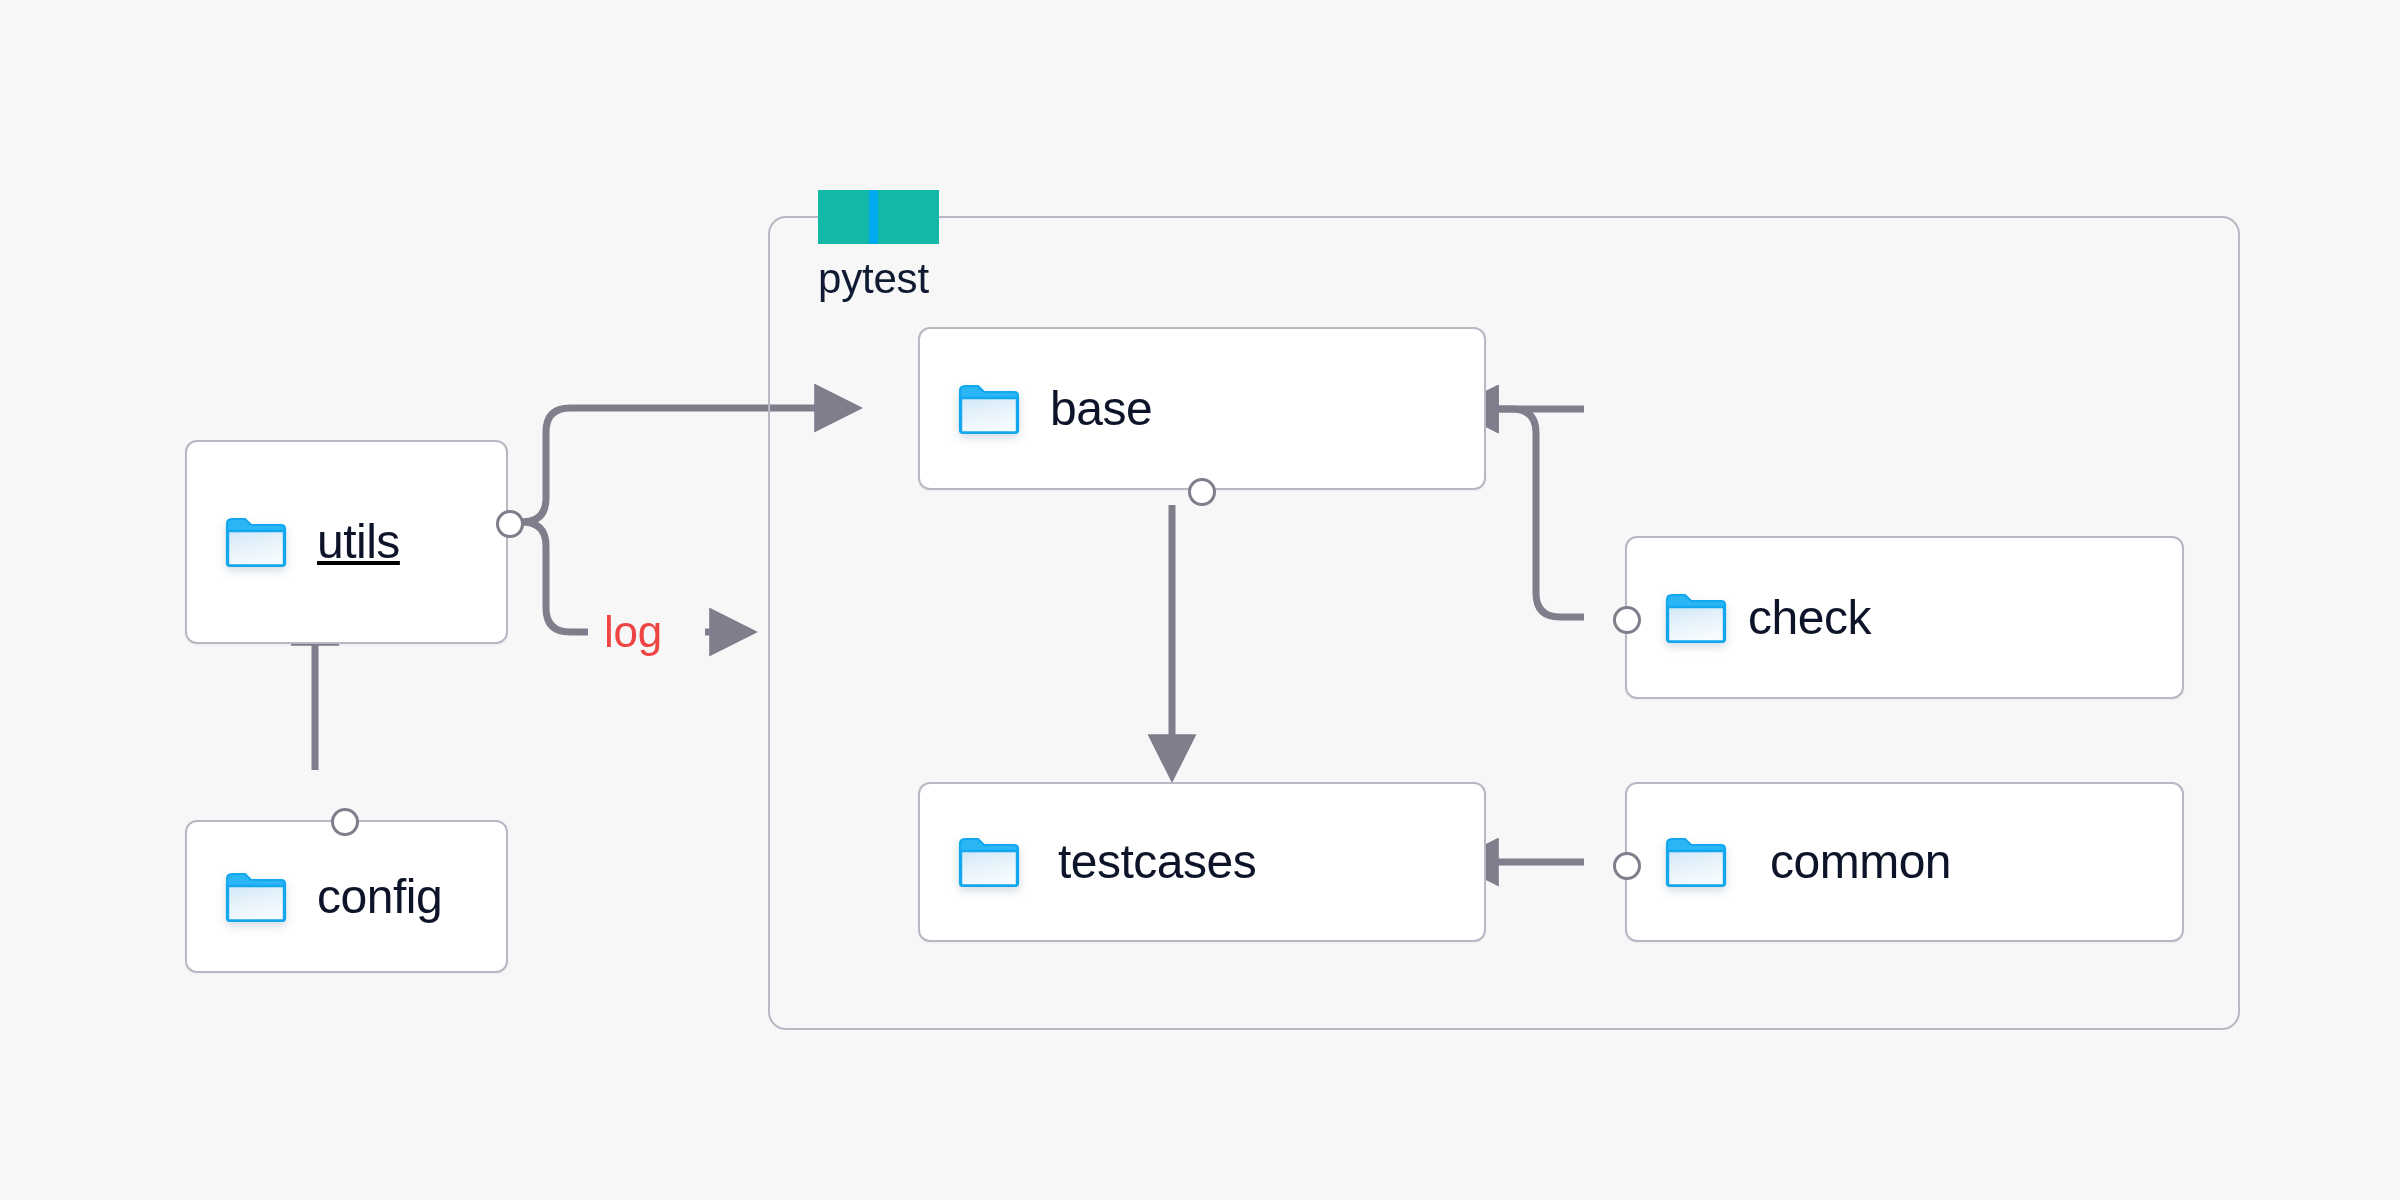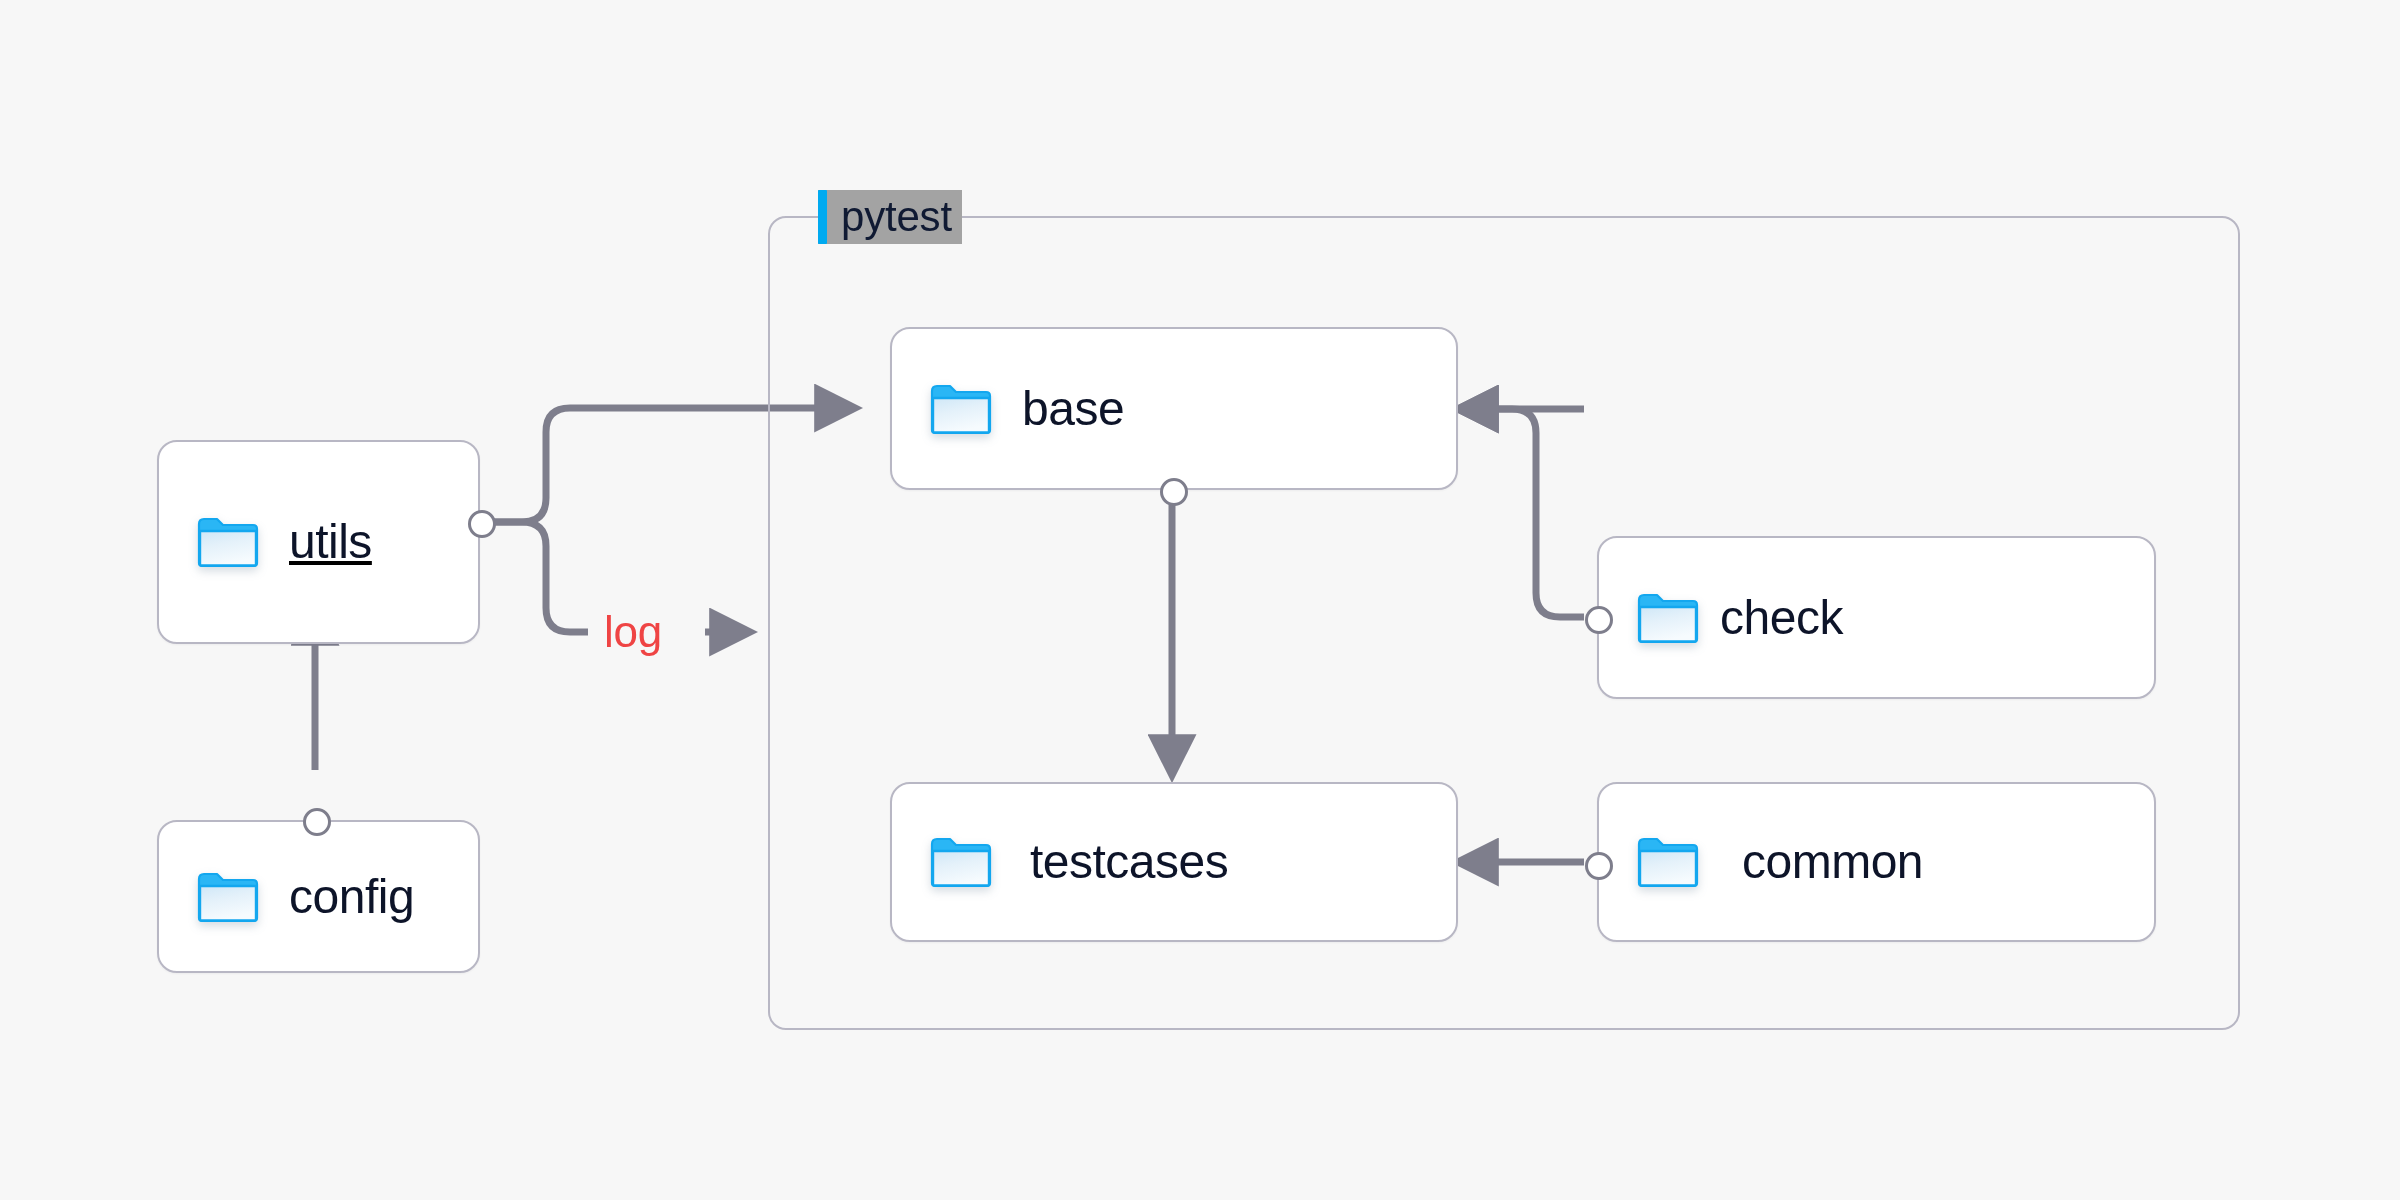--- a/index.html
+++ b/index.html
@@ -30,23 +30,24 @@
     border: 2px solid #b8b7c4;
     border-radius: 18px;
     background: transparent;
     box-sizing: border-box;
   }
   .group-label-wrap {
     position: absolute;
     display: flex;
     align-items: center;
     gap: 14px;
-    background: #a3a3a3;
+    background: #14b8a6;
     padding: 0 10px 0 0;
     height: 54px;
+    flex-direction: column;
   }
   .group-accent-bar {
     width: 9px;
     height: 54px;
     background: #00aaf0;
     border-radius: 1px;
     flex: none;
   }
   .group-label-text {
     font-size: 42px;
@@ -55,26 +56,27 @@
     line-height: 1;
     white-space: nowrap;
   }
 
   
   .node {
     position: absolute;
     box-sizing: border-box;
     background: #ffffff;
     border: 2px solid #b8b7c4;
-    border-radius: 20px;
+    border-radius: 12px;
     display: flex;
     align-items: center;
     padding-left: 38px;
     gap: 30px;
     box-shadow: 0 1px 2px rgba(30, 30, 60, 0.05);
+    margin-left: 28px;
   }
   .node-label {
     font-size: 48px;
     color: #0d1429;
     letter-spacing: -0.5px;
     line-height: 1;
     white-space: nowrap;
   }
 
   

